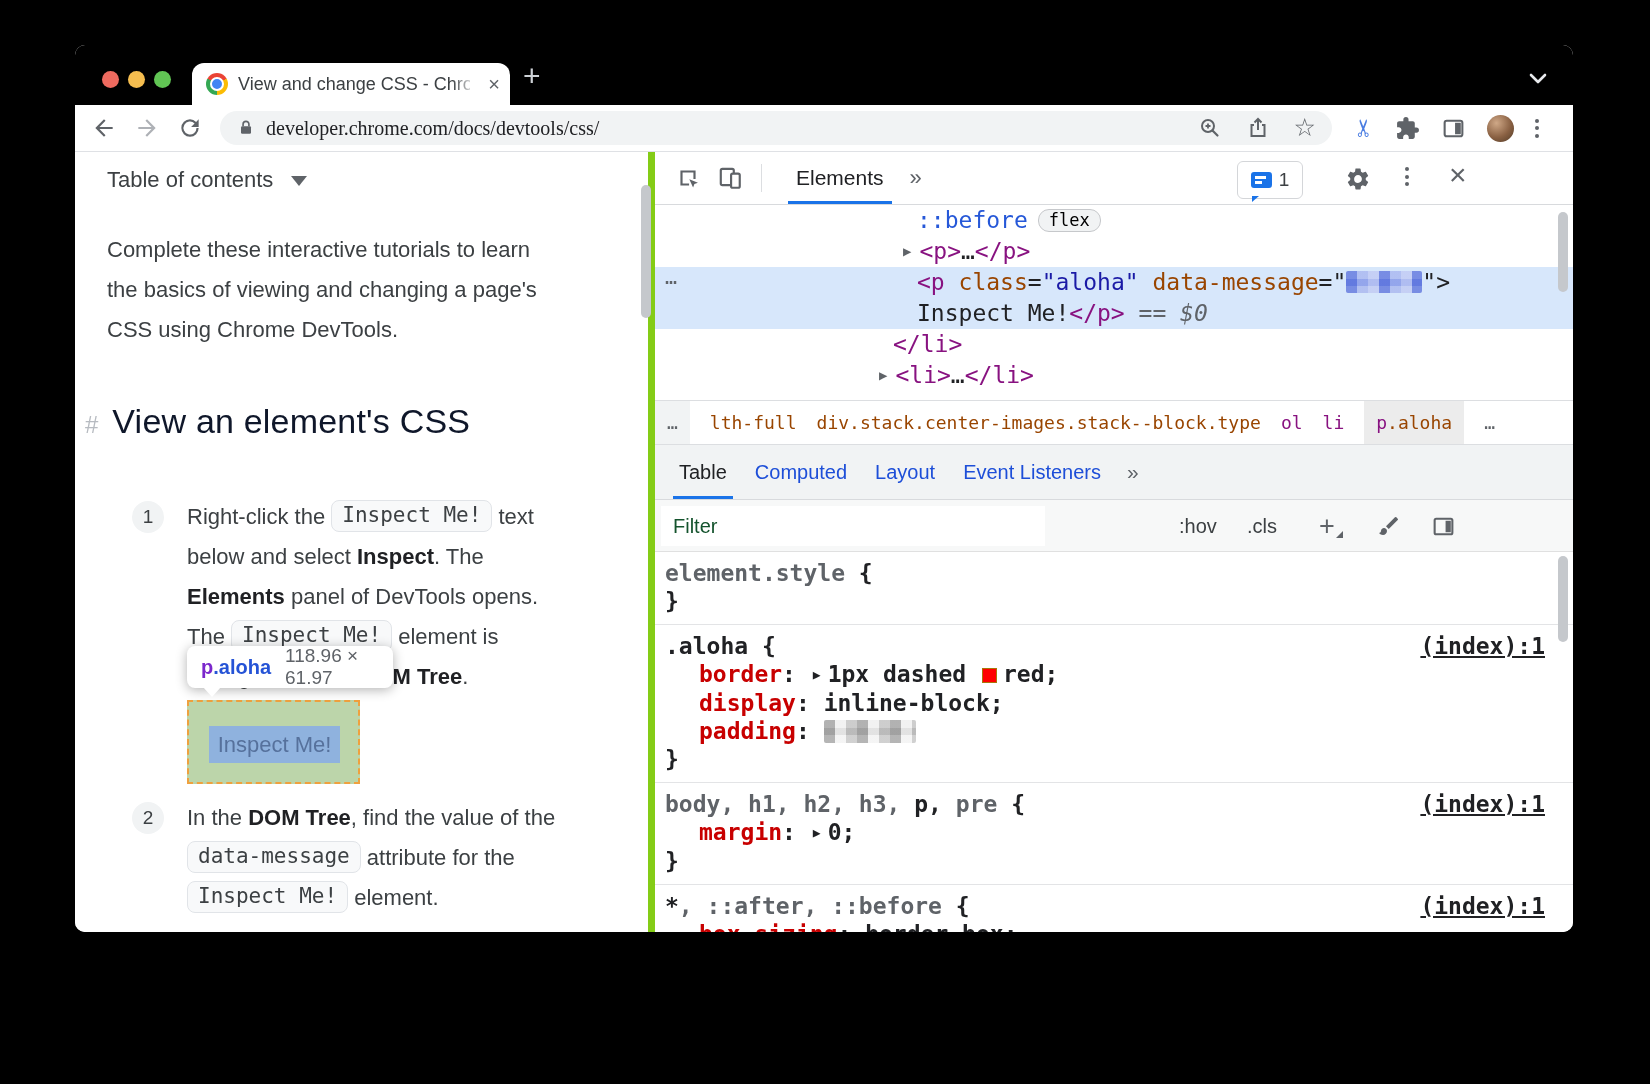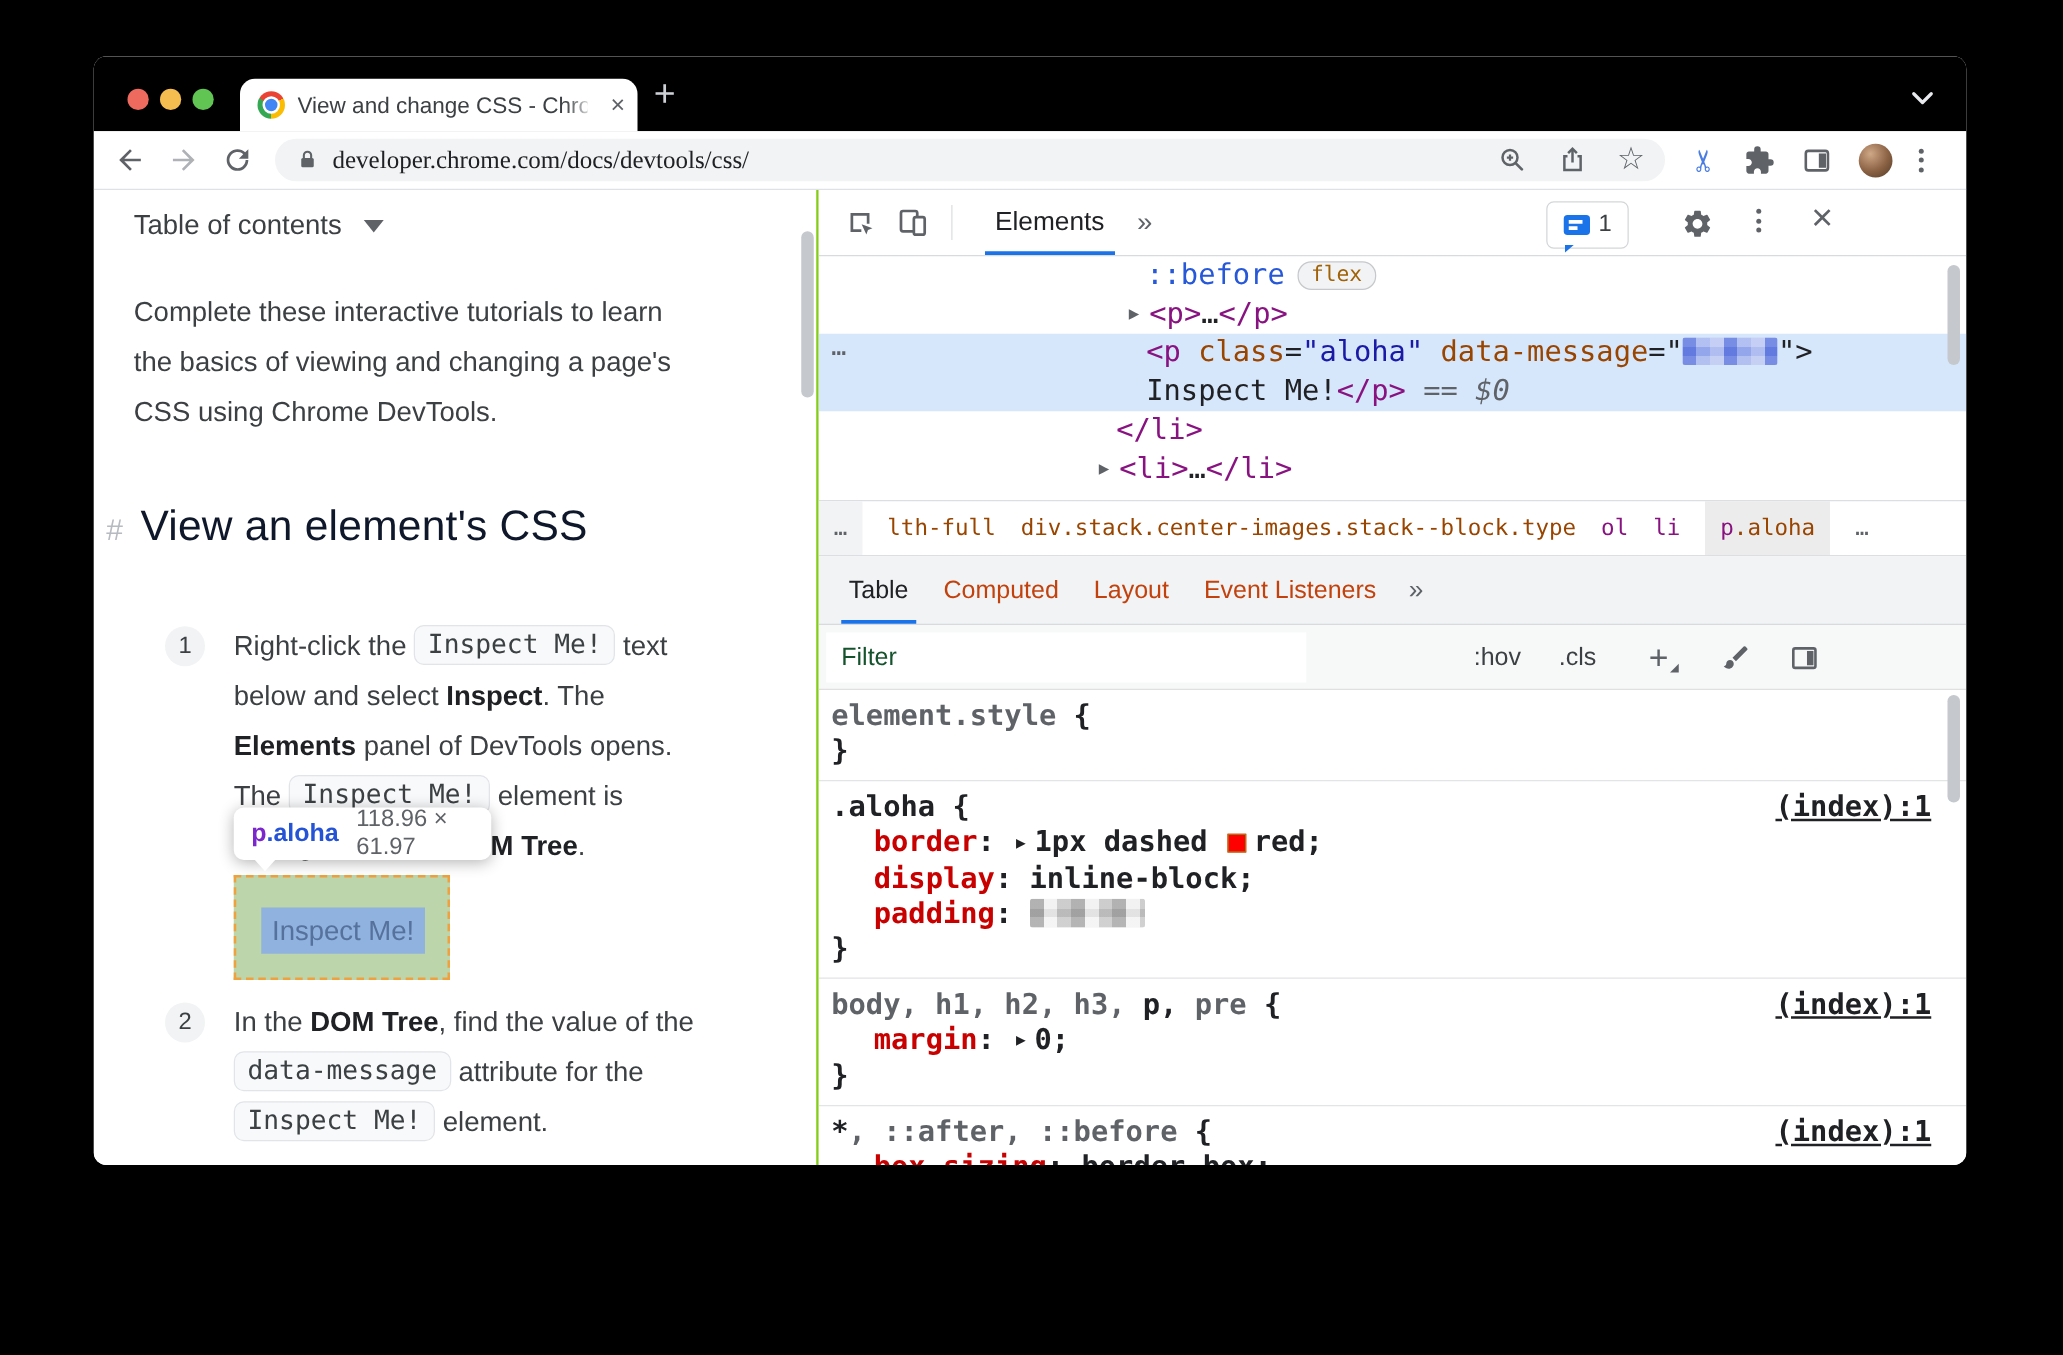--- a/index.html
+++ b/index.html
@@ -23,21 +23,21 @@
   .urlbar{height:34px;width:1112px;background:#f1f3f4;border-radius:17px;display:flex;align-items:center;padding:0 16px;box-sizing:border-box;flex:0 0 auto;font-family:Liberation Serif, serif;}
   .urltext{margin-left:10px;font-size:20px;color:#202124;white-space:nowrap;}
   .url-icons{margin-left:auto;display:flex;align-items:center;gap:24px;}
   .after-url{display:flex;align-items:center;gap:21px;margin-left:22px;}
   .scissors{font-size:24px;color:#4a7de2;transform:rotate(-90deg);display:inline-block;}
   .avatar{width:27px;height:27px;border-radius:50%;background:radial-gradient(circle at 35% 30%,#cfa887,#8a6143 55%,#503a26);}
   .vdots{display:flex;flex-direction:column;gap:3.5px;align-items:center;}
   .vdots i{width:4px;height:4px;border-radius:50%;background:#5f6368;display:block;}
   
   .content{position:absolute;left:0;top:107px;width:100%;height:780px;display:flex;}
-  .pagepane{position:relative;width:580px;height:100%;background:#fff;border-right:2px solid #84cc16;box-sizing:border-box;flex:0 0 auto;}
+  .pagepane{position:relative;width:580px;height:100%;background:#fff;border-right:7px solid #84cc16;box-sizing:border-box;flex:0 0 auto;}
   .devtools{position:relative;flex:1;height:100%;background:#fff;overflow:hidden;}
   
   .toc{position:absolute;left:32px;top:14px;display:flex;align-items:center;font-size:22px;color:#3c4043;}
   .toc-caret{width:0;height:0;border:8px solid transparent;border-top:10px solid #5f6368;margin:10px 0 0 18px;}
   .intro{position:absolute;left:32px;top:78px;font-size:22px;color:#3c4043;}
   .line{height:40px;line-height:40px;white-space:nowrap;}
   .headrow{position:absolute;left:10px;top:250px;display:flex;align-items:center;}
   .hash{font-size:24px;color:#b7bbc1;margin-right:14px;margin-top:6px;}
   .h2{font-size:34px;font-weight:500;color:#0f172a;letter-spacing:.2px;}
   .stepnum{position:absolute;width:32px;height:32px;border-radius:50%;background:#f1f3f4;color:#3c4043;font-size:19px;display:flex;align-items:center;justify-content:center;}
@@ -73,32 +73,32 @@
   .dt-close{position:absolute;left:794px;top:6px;font-size:30px;color:#5f6368;}
   
   .domtree{position:absolute;left:0;top:53px;right:0;font-family:"DejaVu Sans Mono",monospace;font-size:23px;}
   .domrow{height:31px;line-height:31px;white-space:nowrap;position:relative;box-sizing:border-box;}
   .domrow.hl{height:62px;background:#d7e7fb;}
   .domline{height:31px;line-height:31px;}
   .hldots{position:absolute;left:10px;top:0;color:#5f6368;font-size:20px;}
   .seg.tag{color:#881280}.seg.attr{color:#994500}.seg.val{color:#1a1aa6}.seg.plain{color:#202124}
   .seg.gray{color:#5f6368}.seg.dollar{color:#5f6368;font-style:italic}.seg.pseudo{color:#2658d8}
   .seg.tri{color:#5f6368;font-size:14px;margin-right:8px;vertical-align:3px;}
-  .seg.flexbadge{font-size:17px;color:#a16207;background:#f1f3f4;border:1px solid #c6c8cb;border-radius:11px;padding:1px 10px 2px;margin-left:10px;vertical-align:2px;line-height:18px;display:inline-block;}
+  .seg.flexbadge{font-size:17px;color:#000000;background:#f1f3f4;border:1px solid #c6c8cb;border-radius:11px;padding:1px 10px 2px;margin-left:10px;vertical-align:2px;line-height:18px;display:inline-block;}
   .seg.mosaic-blue{display:inline-block;width:76px;height:22px;vertical-align:-3px;border-radius:2px;background-color:#9fb0ea;background-image:repeating-linear-gradient(90deg,rgba(64,92,216,.55) 0 11px,rgba(160,178,242,.35) 11px 22px,rgba(205,214,248,.55) 22px 33px),repeating-linear-gradient(0deg,rgba(255,255,255,.3) 0 7px,rgba(88,108,228,.25) 7px 14px,rgba(222,228,252,.45) 14px 22px);}
   .seg.mosaic-gray{display:inline-block;width:92px;height:23px;vertical-align:-4px;border-radius:2px;background-color:#d9d9d9;background-image:repeating-linear-gradient(90deg,rgba(130,130,130,.5) 0 11px,rgba(255,255,255,.55) 11px 22px,rgba(180,180,180,.45) 22px 33px),repeating-linear-gradient(0deg,rgba(255,255,255,.4) 0 8px,rgba(120,120,120,.25) 8px 15px,rgba(235,235,235,.5) 15px 23px);}
   
   .crumbbar{position:absolute;left:0;top:248px;right:0;height:45px;border-top:1px solid #dcdee1;border-bottom:1px solid #dcdee1;box-sizing:border-box;display:flex;align-items:center;gap:20px;font-family:"DejaVu Sans Mono",monospace;font-size:18px;background:#fff;}
   .crumb{white-space:nowrap;}
   .crumb.dim{color:#5f6368;background:#f1f3f4;height:100%;display:flex;align-items:center;padding:0 12px;}
   .crumb.sel{background:#ececec;height:100%;display:flex;align-items:center;padding:0 12px;}
   .seg.corange{color:#994500}.seg.cpurple{color:#881280}.seg.dim{color:#5f6368}
   
   .styletabs{position:absolute;left:0;top:293px;right:0;height:55px;background:#f1f3f4;border-bottom:1px solid #d8dadd;box-sizing:border-box;display:flex;align-items:center;padding-left:10px;}
-  .stab{position:relative;height:100%;display:flex;align-items:center;padding:0 14px;font-size:20px;color:#c2410c;}
+  .stab{position:relative;height:100%;display:flex;align-items:center;padding:0 14px;font-size:20px;color:#1d4ed8;}
   .stab.active{color:#202124;}
   .stab.active::after{content:"";position:absolute;left:8px;right:8px;bottom:0;height:3px;background:#1a73e8;}
   .stabs-more{font-size:21px;color:#5f6368;margin-left:12px;}
   
   .filterrow{position:absolute;left:0;top:348px;right:0;height:52px;background:#f7f8f8;border-bottom:1px solid #e0e0e0;box-sizing:border-box;}
   .filterinput{position:absolute;left:6px;top:6px;width:384px;height:40px;background:#fff;display:flex;align-items:center;padding-left:12px;box-sizing:border-box;font-size:20px;color:#14532d;}
   .frctl{position:absolute;top:0;height:52px;display:flex;align-items:center;font-size:20px;color:#3c4043;font-weight:500;}
   .fr-hov{left:524px}.fr-cls{left:592px}.fr-plus{left:664px}.fr-brush{left:722px}.fr-panel{left:776px}
   .plusglyph{position:relative;font-size:27px;font-weight:400;color:#5f6368;}
   .plusglyph::after{content:"";position:absolute;right:-8px;bottom:4px;border-left:7px solid transparent;border-bottom:7px solid #5f6368;}

